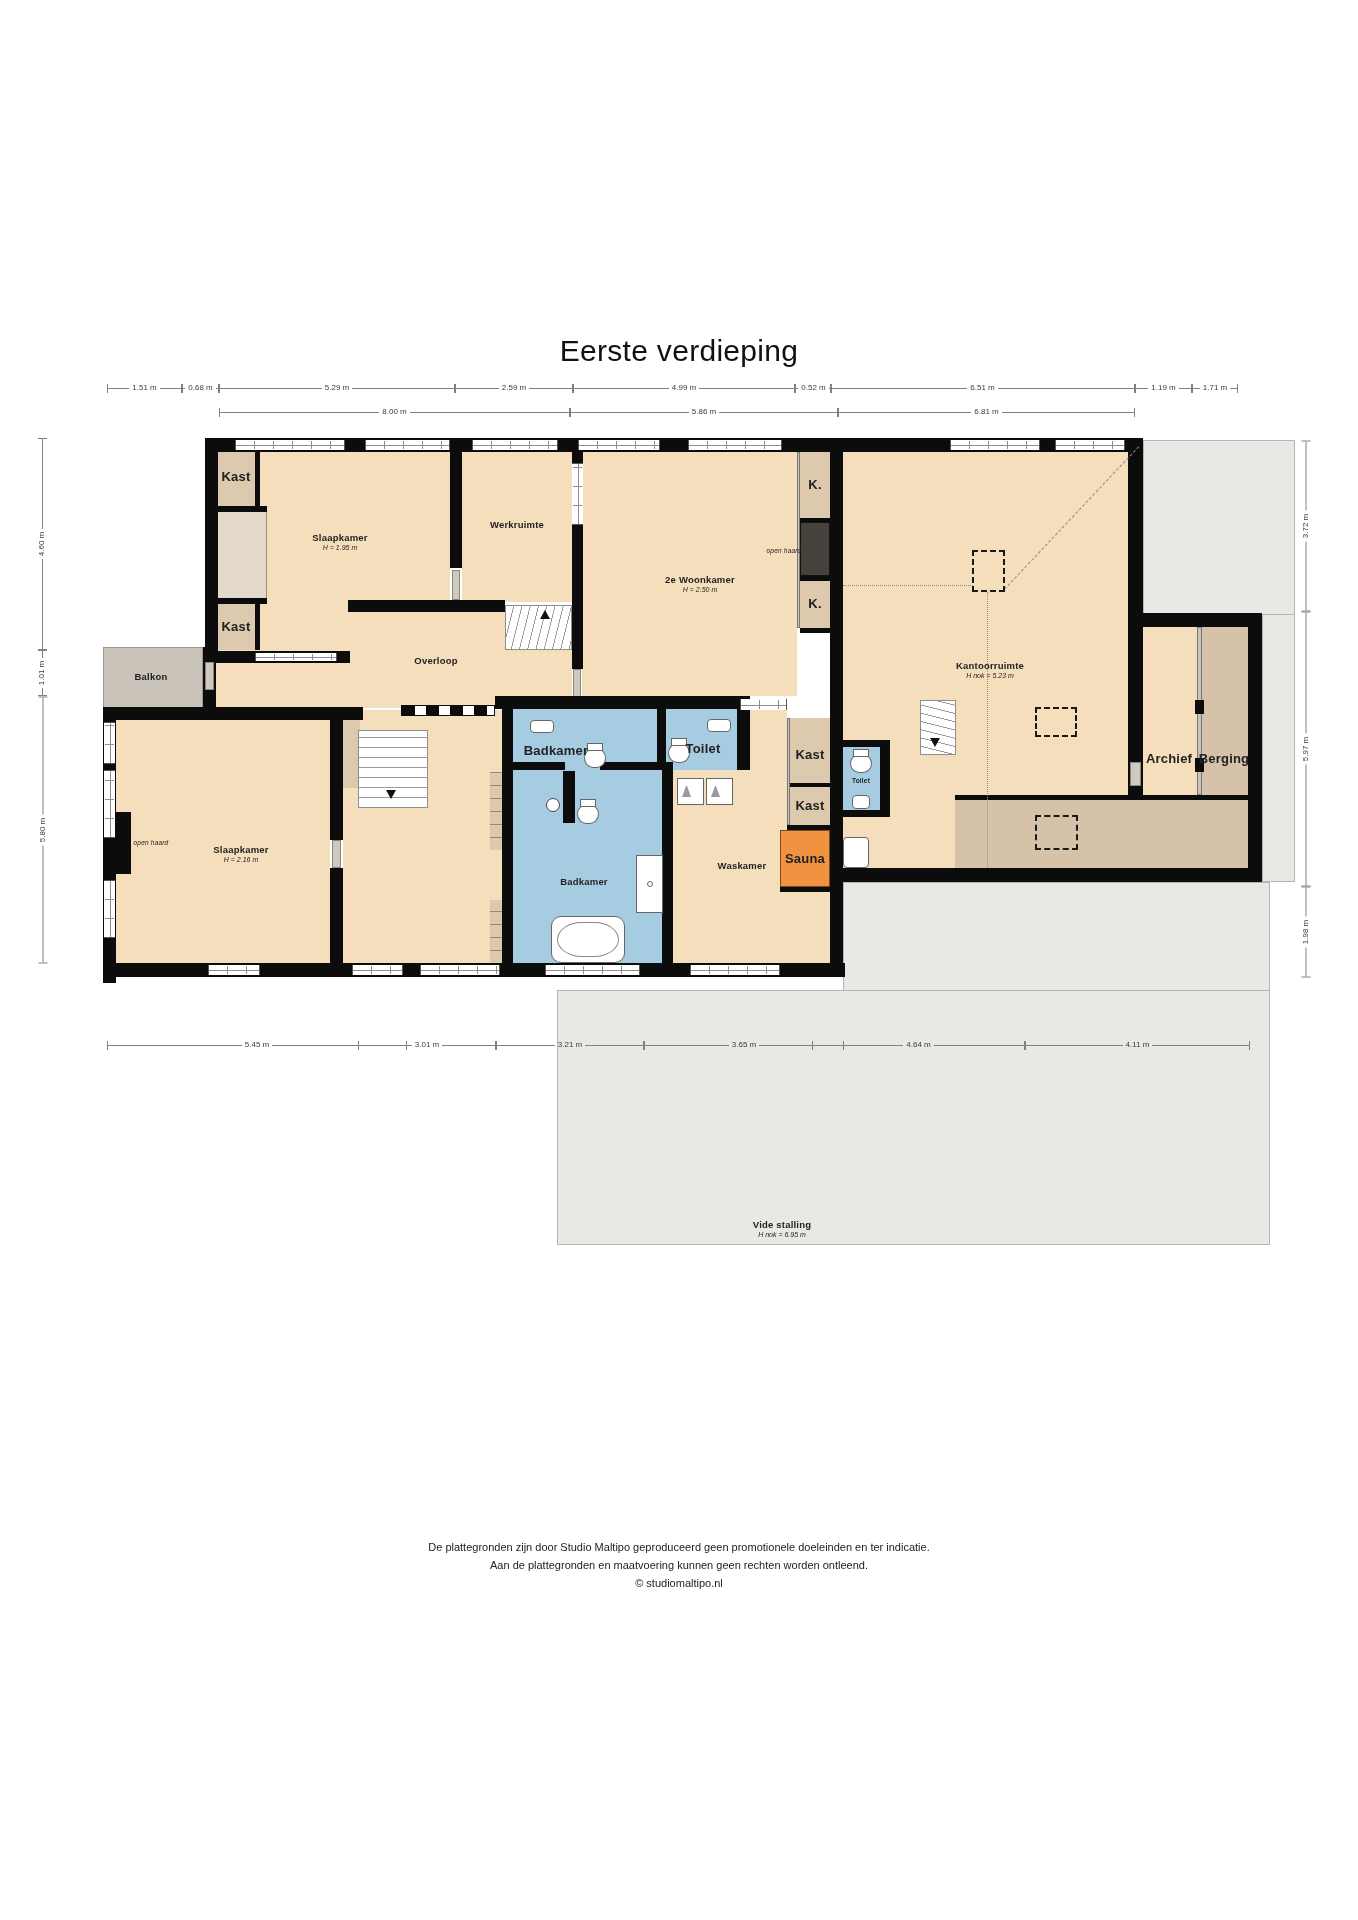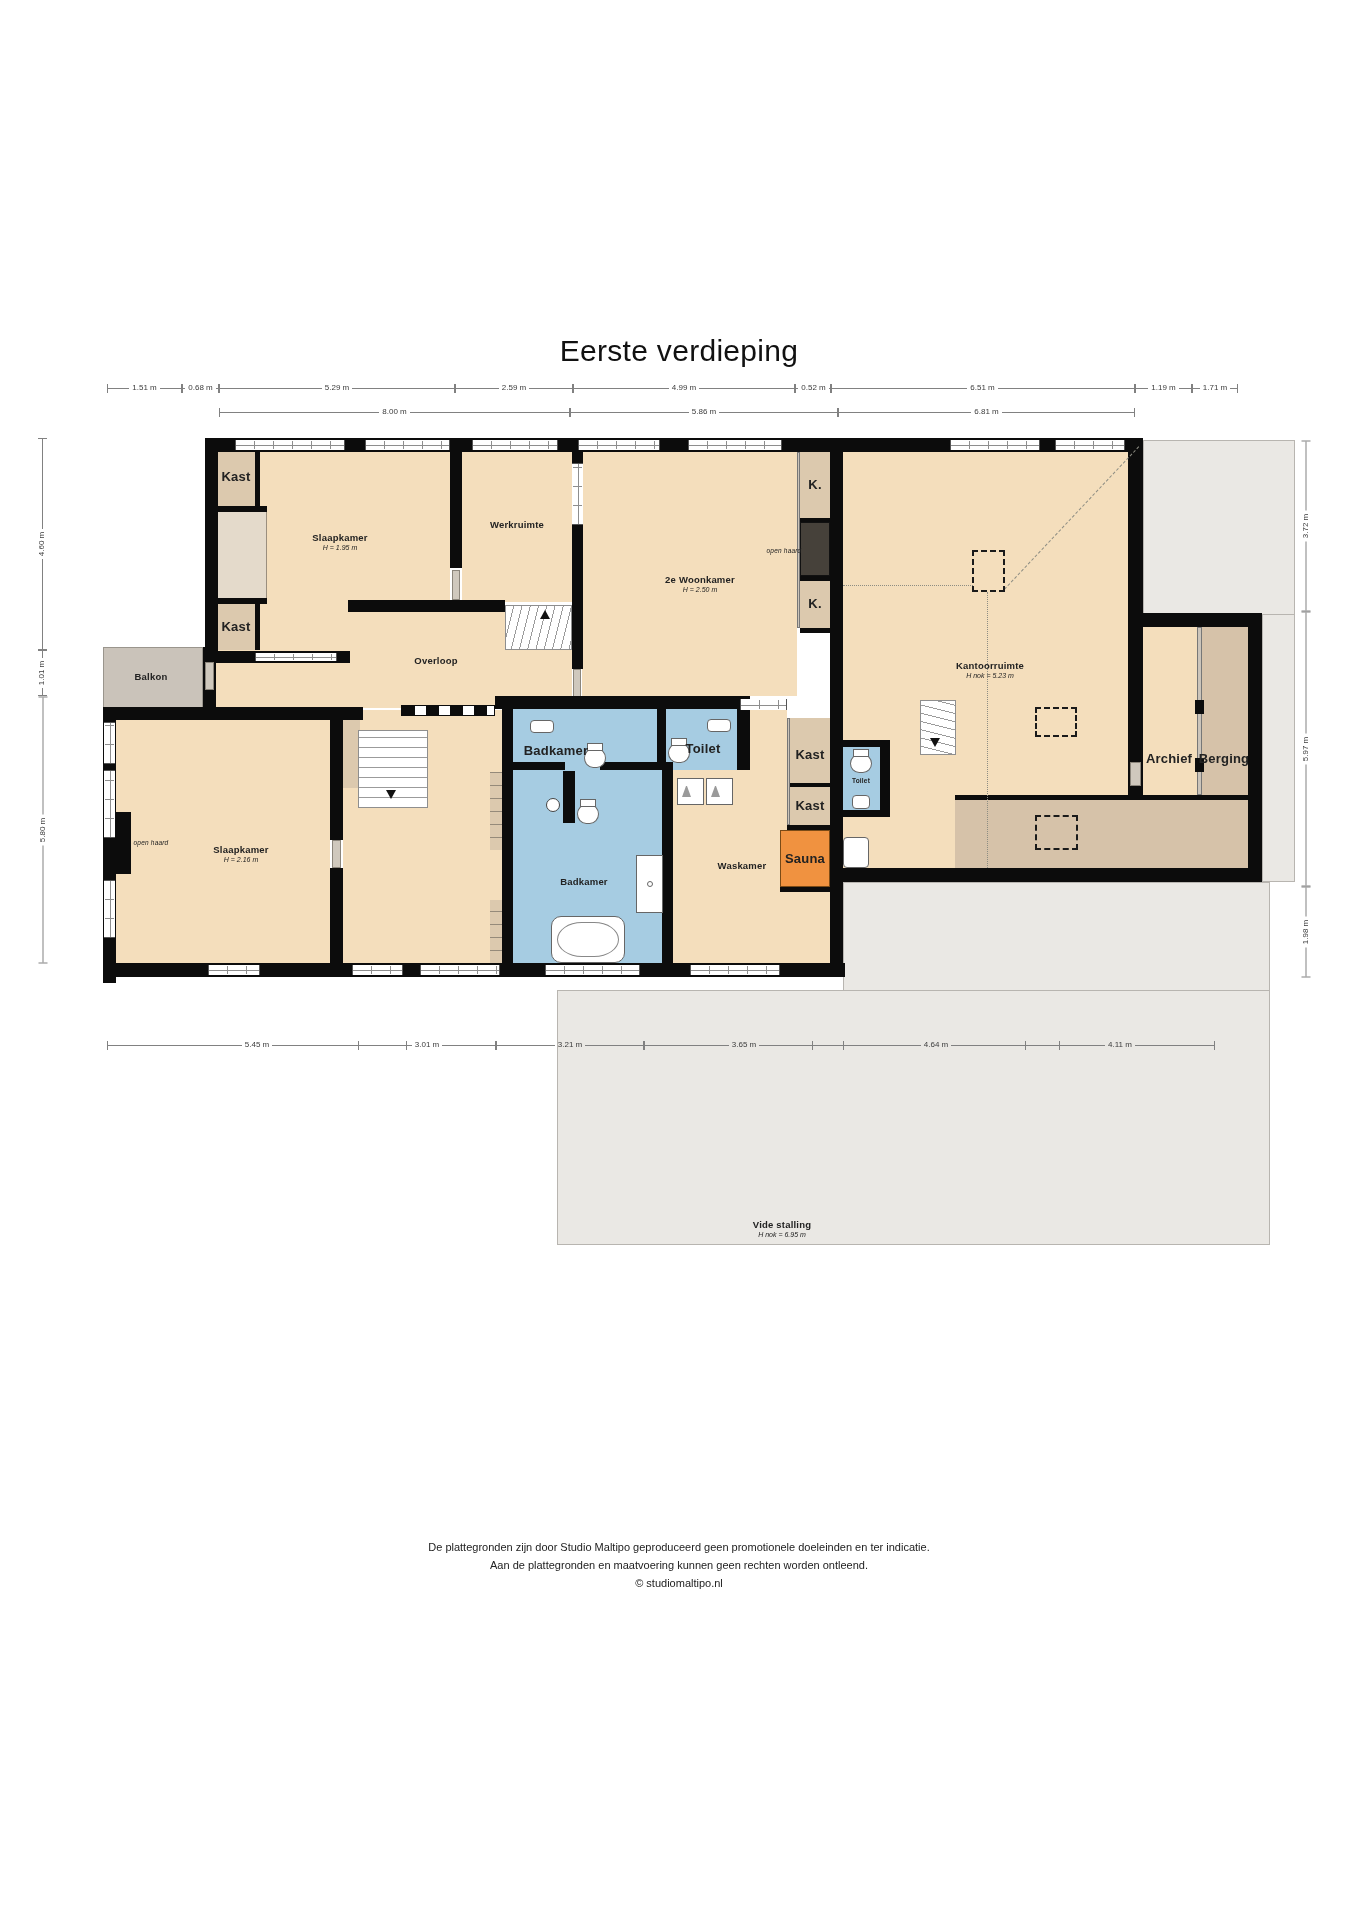--- a/index.html
+++ b/index.html
@@ -406,28 +406,28 @@
       <i class="ln"></i>
       <i class="tk"></i>
     </div>
     <div class="dim" style="width: 200px; left: 644px; top: 1039px;">
       <i class="tk"></i>
       <i class="ln"></i>
       <span>3.65 m</span>
       <i class="ln"></i>
       <i class="tk"></i>
     </div>
-    <div class="dim" style="width: 248px; left: 812px; top: 1039px;">
+    <div class="dim" style="width: 213px; left: 812px; top: 1039px;">
       <i class="tk"></i>
       <i class="ln"></i>
       <span>4.64 m</span>
       <i class="ln"></i>
       <i class="tk"></i>
     </div>
-    <div class="dim" style="width: 190px; left: 1025px; top: 1039px;">
+    <div class="dim" style="width: 225px; left: 1025px; top: 1039px;">
       <i class="tk"></i>
       <i class="ln"></i>
       <span>4.11 m</span>
       <i class="ln"></i>
       <i class="tk"></i>
     </div>
     <div class="dim" style="width: 212px; left: -64px; top: 538px; transform: rotate(-90deg);">
       <i class="tk"></i>
       <i class="ln"></i>
       <span>4.60 m</span>

